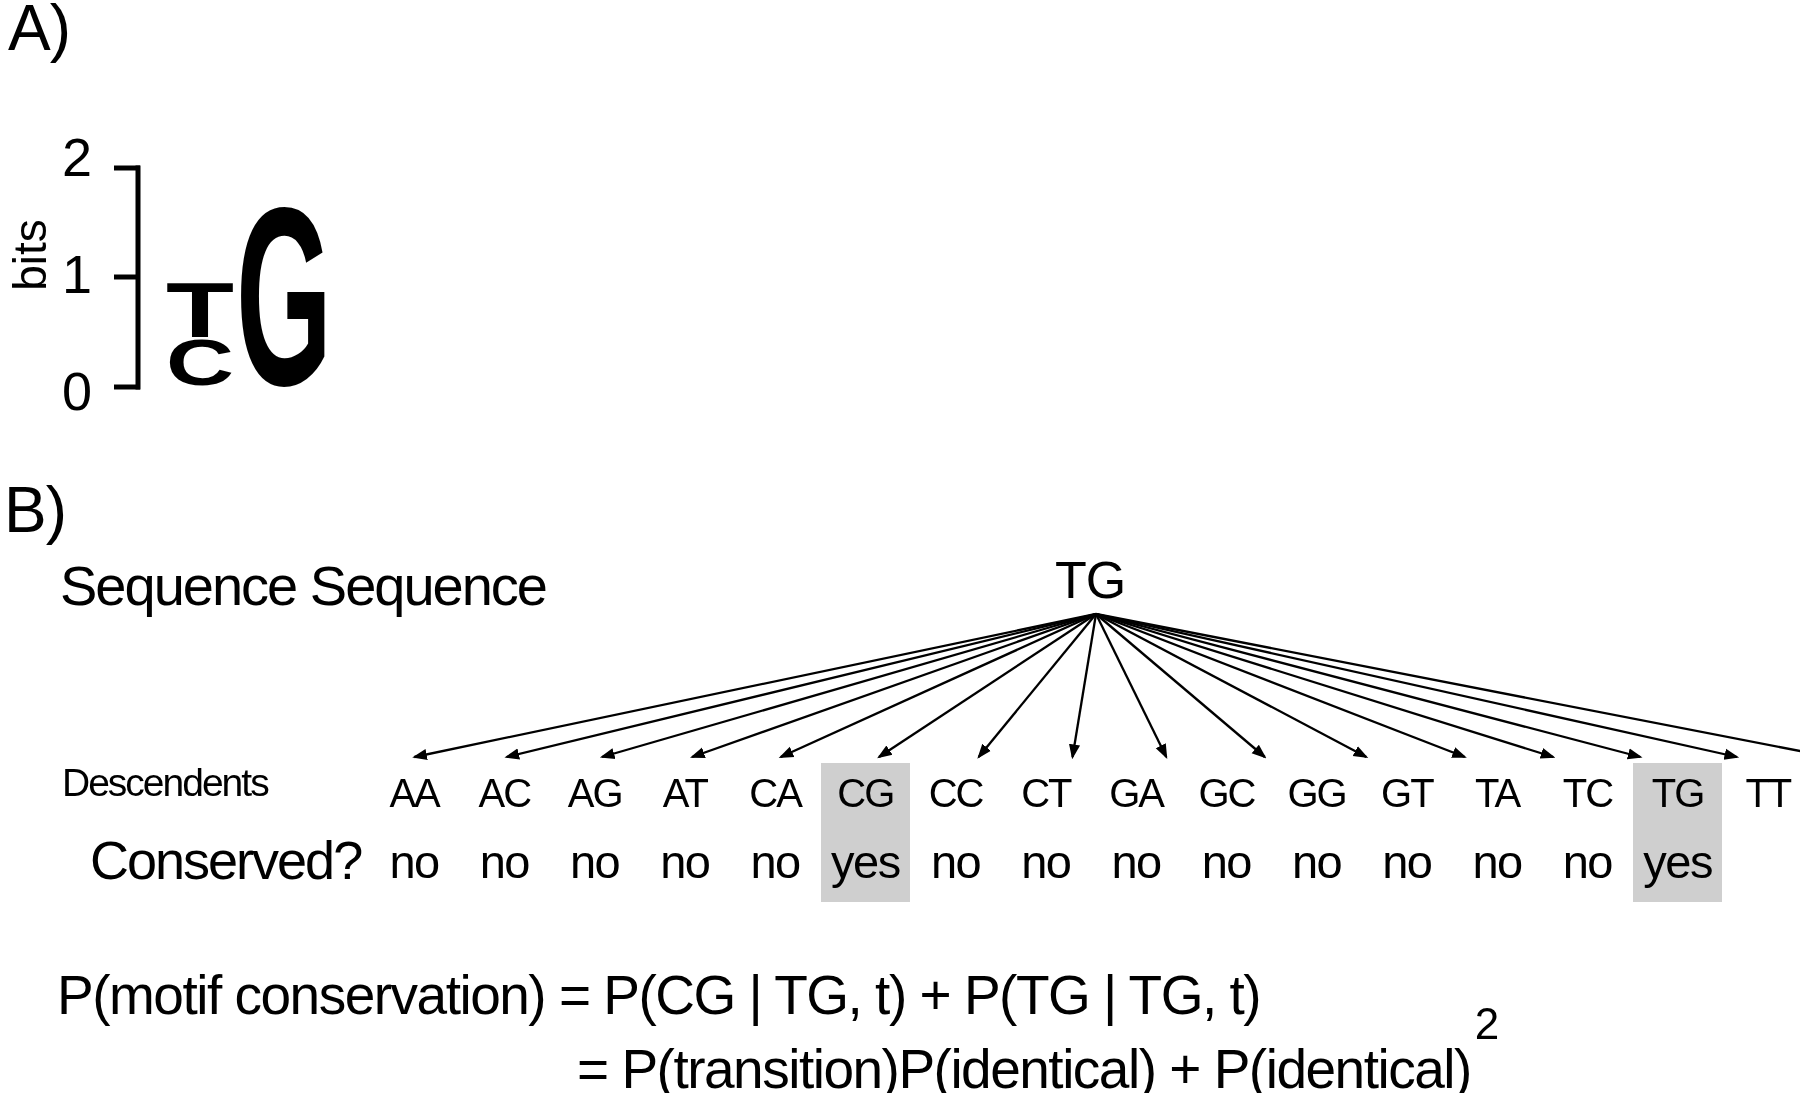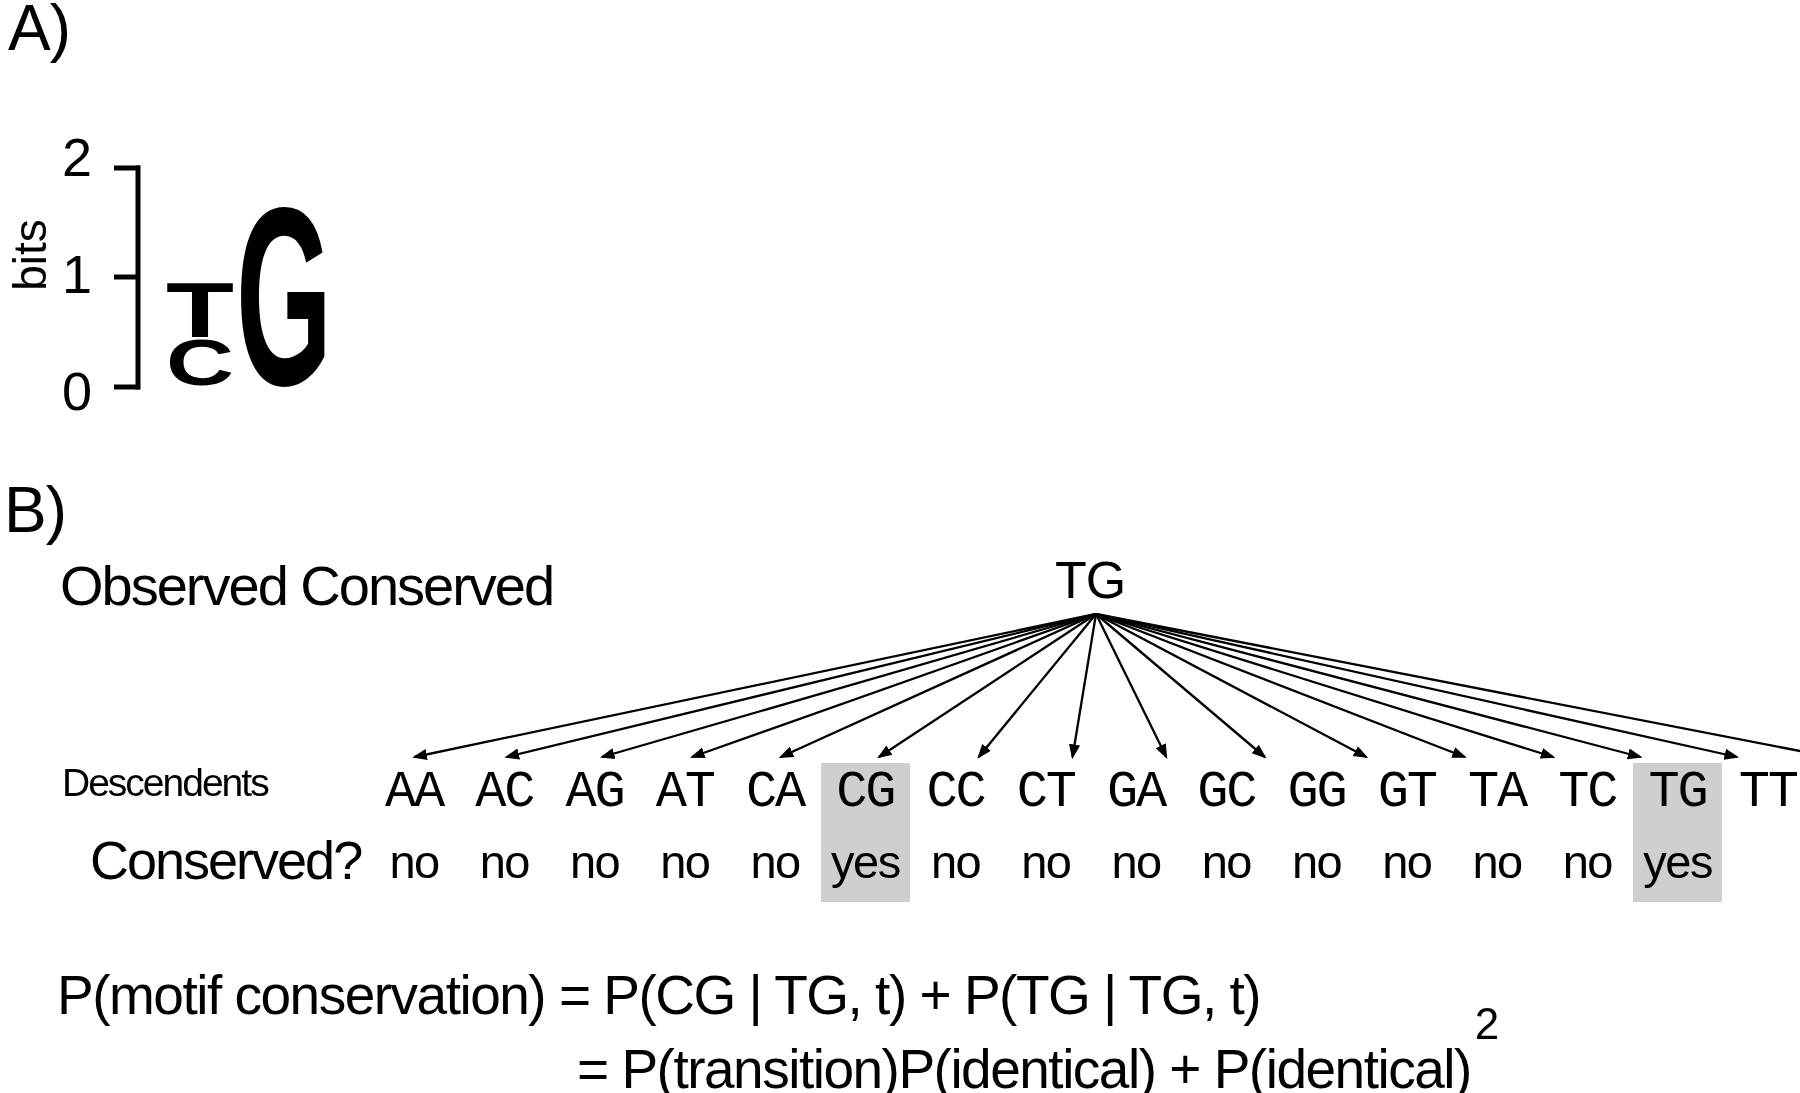--- a/index.html
+++ b/index.html
@@ -27,21 +27,21 @@
   #arrows line{stroke:#000;stroke-width:2.3;}
   #arrows marker path{fill:#000;}
 
   #descendants-row{
     position:absolute;left:369px;top:763px;width:1444px;
     display:flex;align-items:flex-start;
   }
   .desc-col{flex:1 1 0;display:flex;justify-content:center;}
   .col-inner{display:flex;flex-direction:column;align-items:center;padding:2px 10px 12px;}
   .col-inner.hl{background:var(--hl,#cfcfcf);}
-  .pair-label{font-size:52px;line-height:56px;letter-spacing:-2px;font-family:Liberation Mono, monospace;}
+  .pair-label{font-size:40px;line-height:56px;letter-spacing:-2px;}
   .conserved-value{font-size:47px;line-height:56px;letter-spacing:-1.5px;margin-top:13px;}
 
   .formula{font-size:55px;letter-spacing:-1.5px;}
   #formula-line1{left:57px;top:968px;}
   #formula-line2{left:577px;top:1032px;}
   #formula-line2 sup{font-size:44px;letter-spacing:-1px;position:relative;top:-30px;left:4px;}
 </style>
 </head>
 <body>
 
@@ -59,21 +59,21 @@
     <text class="tick-num" x="92" y="310" text-anchor="end">0</text>
     <text class="y-axis-label" transform="translate(46,155) rotate(-90)" text-anchor="middle">bits</text>
     <g id="logo-letters">
         <text class="logo-letter" font-size="100" textLength="68" lengthAdjust="spacingAndGlyphs" transform="translate(166,285.0) scale(1,0.657)">C</text>
         <text class="logo-letter" font-size="100" textLength="68" lengthAdjust="spacingAndGlyphs" transform="translate(166,237.0) scale(1,0.776)">T</text>
         <text class="logo-letter" font-size="100" textLength="96" lengthAdjust="spacingAndGlyphs" transform="translate(236,285.0) scale(1,2.553)">G</text>
       </g>
   </svg>
 
   <div class="lbl panel-label" id="panel-b-label">B)</div>
-  <div class="lbl" id="observed-seq">Observed Conserved</div>
+  <div class="lbl" id="observed-seq">Sequence Sequence</div>
   <div class="lbl" id="ancestor">TG</div>
 
   <svg id="arrows" width="1800" height="1093" viewBox="0 0 1800 1093">
     <defs>
       <marker id="ah" viewBox="0 0 10 10" refX="8.5" refY="5" markerWidth="6.4" markerHeight="6.4" orient="auto">
         <path d="M0,1.2 L10,5 L0,8.8 Z"></path>
       </marker>
     </defs>
   <line x1="1096.0" y1="614.0" x2="414.4" y2="757.0" marker-end="url(#ah)"></line>
       <line x1="1096.0" y1="614.0" x2="506.6" y2="757.0" marker-end="url(#ah)"></line>

